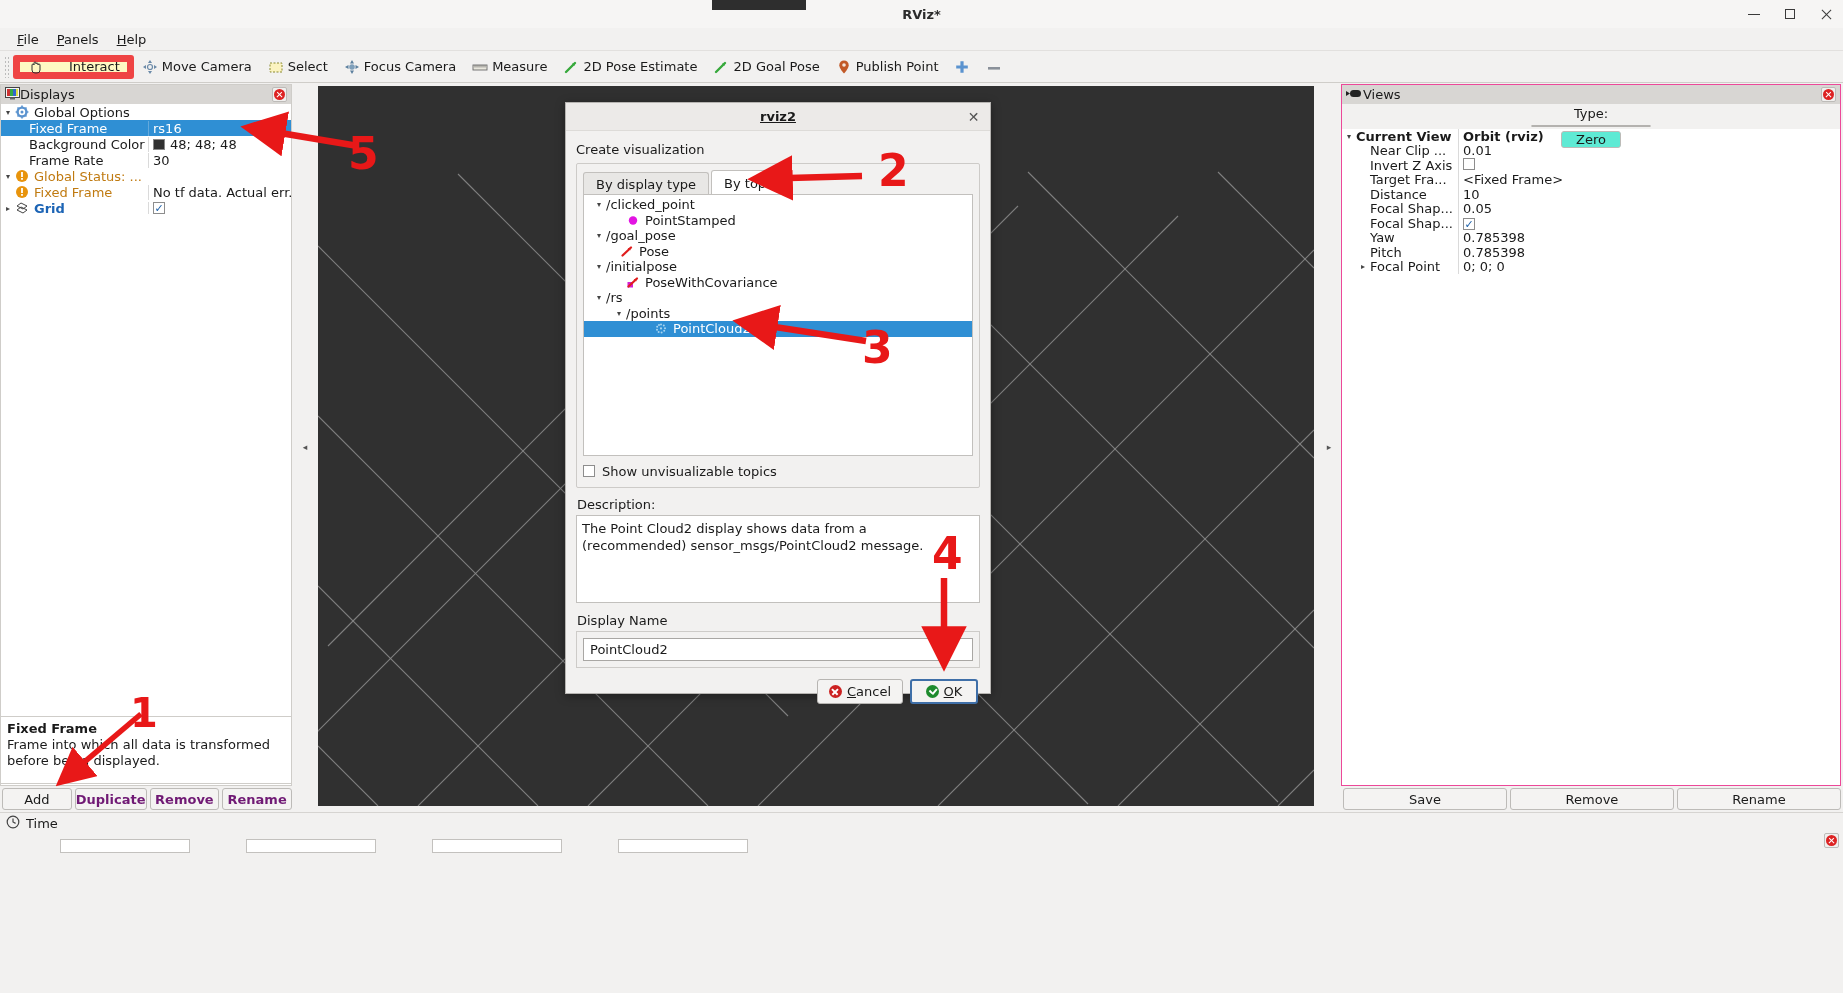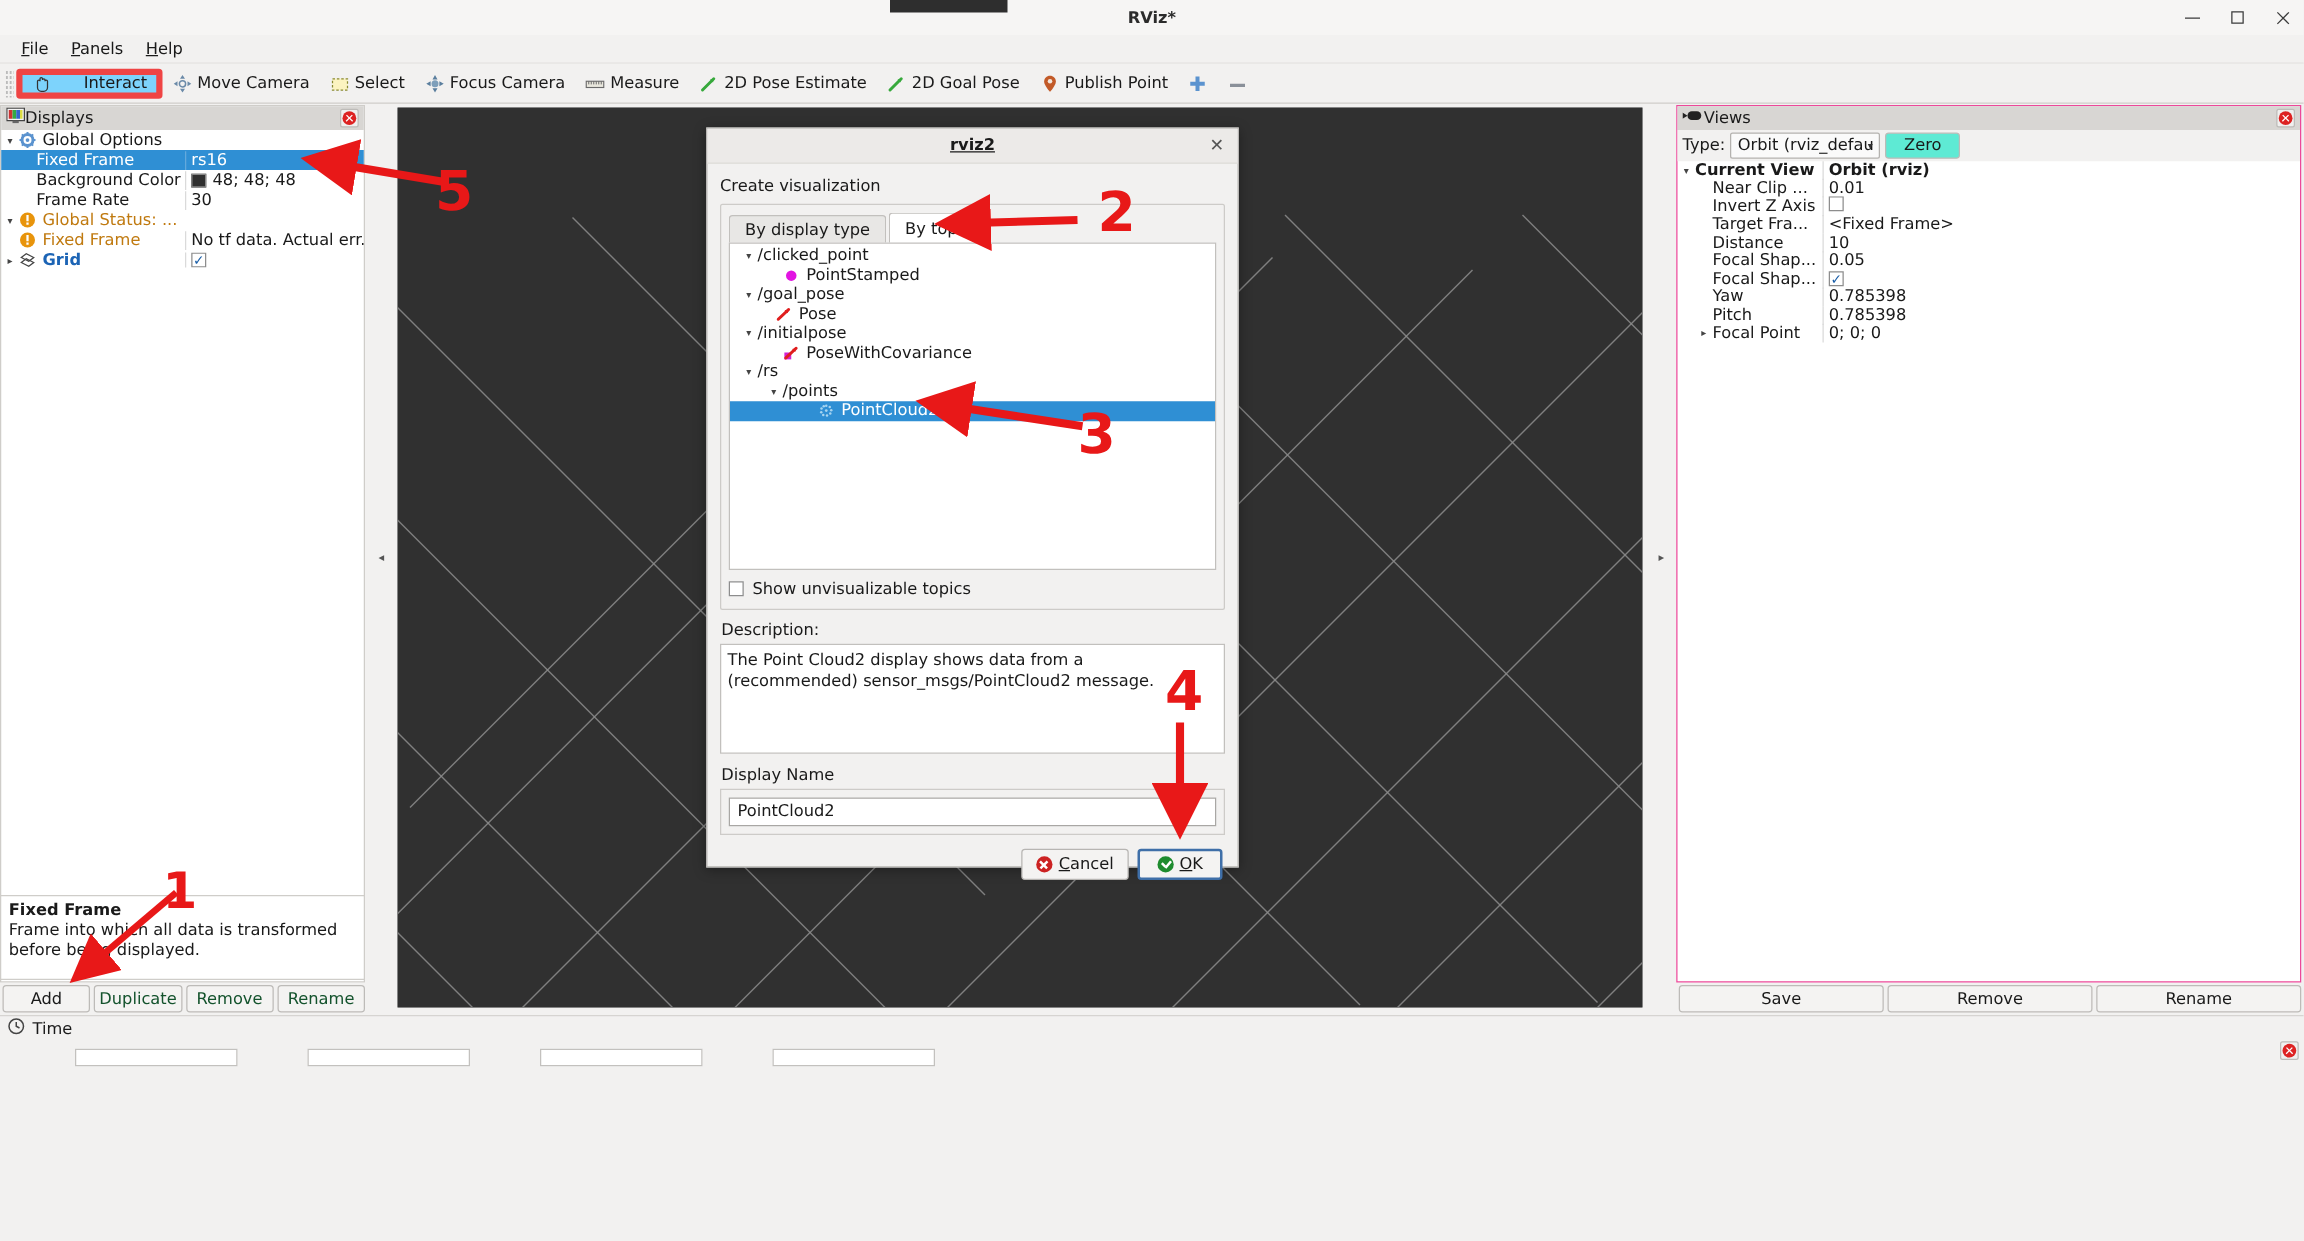--- a/index.html
+++ b/index.html
@@ -51,21 +51,21 @@
     border-bottom: 1px solid #cfcdc9;
   }
   .grip { width: 7px; height: 22px; margin-right: 2px;
     background-image: radial-gradient(#bbb 1px, transparent 1px);
     background-size: 3px 4px; }
   .tbtn {
     display: flex; align-items: center; gap: 4px;
     height: 24px; padding: 0 7px; font-size: 13px; cursor: default;
     border: 1px solid transparent; border-radius: 3px; white-space: nowrap;
   }
-  .tbtn.active { background: #7dd3fc; border: 5px solid #ef4444; gap: 26px; }
+  .tbtn.active { background: #fef9c3; border: 7px solid #ef4444; gap: 26px; }
   .tbico { width: 16px; height: 16px; position: relative; flex: 0 0 16px; }
 
   
   .viewport {
     position: absolute; left: 318px; top: 86px; width: 996px; height: 720px;
     background: #303030; overflow: hidden;
   }
   .viewport svg { display: block; }
 
   
@@ -126,28 +126,28 @@
 
   .btnrow-left {
     position: absolute; left: 2px; top: 788px; width: 290px; height: 22px;
     display: flex; gap: 3px;
   }
   .qbtn {
     flex: 1; height: 22px; font-size: 13px; background: #f4f3f2;
     border: 1px solid #bdbbb8; border-radius: 3px;
     display: flex; align-items: center; justify-content: center; cursor: default;
   }
-  .qbtn.dim { color: #14532d; }
+  .qbtn.dim { color: #701a75; font-weight: bold; }
 
   
   .panel-views {
     position: absolute; left: 1341px; top: 84px; width: 500px; height: 702px;
     background: #ffffff; border: 1px solid #ec4899;
   }
-  .vtype-row { display: flex; align-items: center; height: 25px; padding: 2px 4px; background: #f2f1f0; gap: 4px; }
+  .vtype-row { display: flex; align-items: center; height: 25px; padding: 2px 4px; background: #f2f1f0; gap: 4px; flex-direction: column; }
   .vtype-label { font-size: 13px; }
   .combo {
     width: 120px; height: 21px; background: #fafafa; border: 1px solid #b4b2af; border-radius: 2px;
     display: flex; align-items: center; padding-left: 5px; font-size: 13px; position: relative; overflow: hidden;
   }
   .combo .caret { position: absolute; right: 5px; font-size: 8px; color: #333; }
   .vbtn {
     height: 21px; padding: 0 14px; background: #5eead4; border: 1px solid #bdbbb8; border-radius: 3px;
     display: flex; align-items: center; justify-content: center; font-size: 13px;
   }

